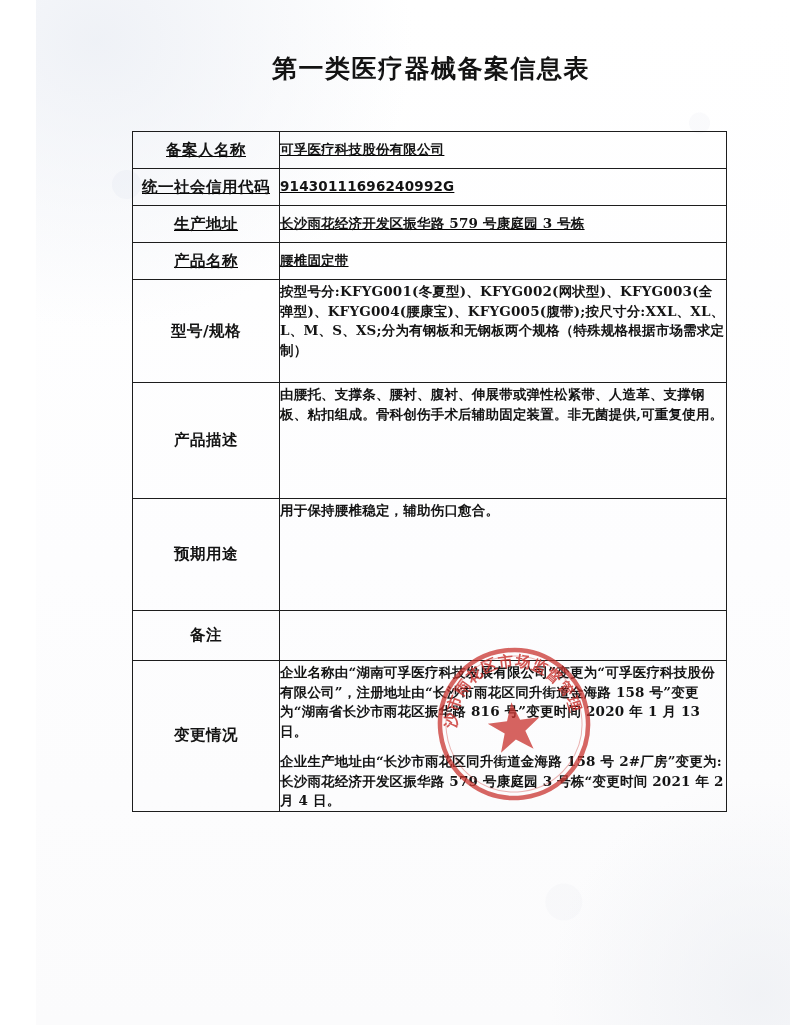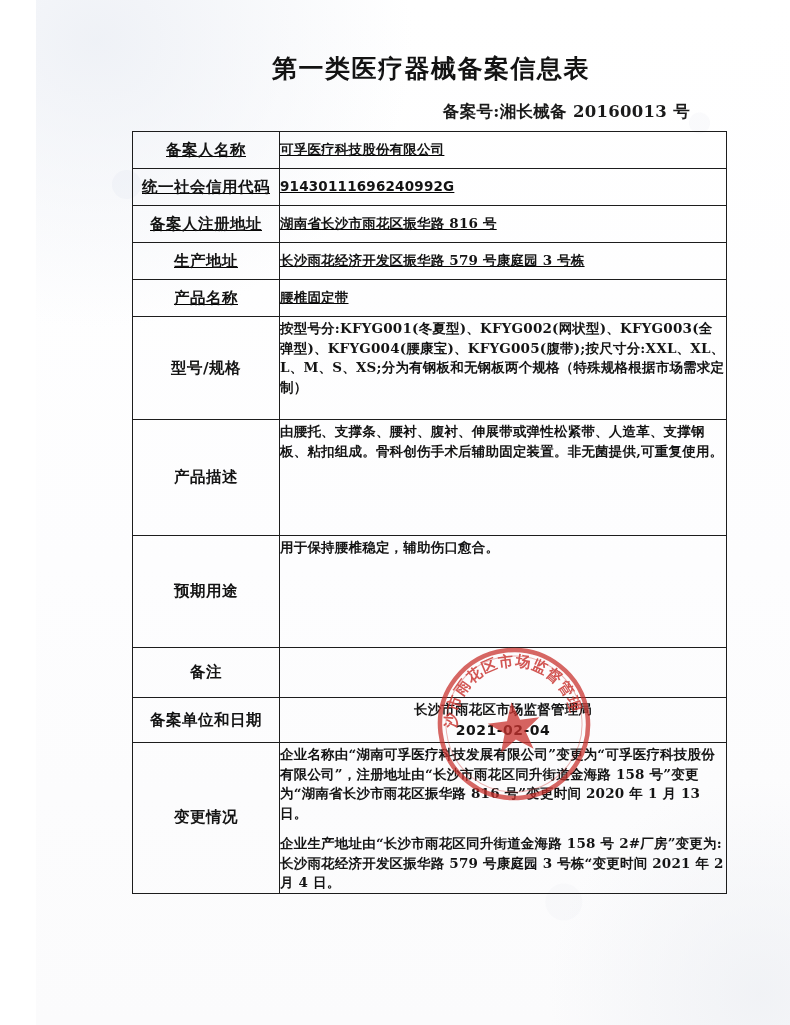--- a/index.html
+++ b/index.html
@@ -138,35 +138,30 @@
   }
 </style>
 </head>
 <body>
 
 <div class="page">
   <div class="scan-noise"></div>
 
   <div class="doc-title">第一类医疗器械备案信息表</div>
 
-  <div class="filing-no">备案号:湘长械备 20160013 号</div>
 
   <table class="form">
     <tbody>
       <tr class="r-single">
         <td class="label">备案人名称</td>
         <td class="value">可孚医疗科技股份有限公司</td>
       </tr>
       <tr class="r-single">
         <td class="label">统一社会信用代码</td>
         <td class="value code-text">91430111696240992G</td>
-      </tr>
-      <tr class="r-single">
-        <td class="label">备案人注册地址</td>
-        <td class="value">湖南省长沙市雨花区振华路 816 号</td>
       </tr>
       <tr class="r-single">
         <td class="label">生产地址</td>
         <td class="value">长沙雨花经济开发区振华路 579 号康庭园 3 号栋</td>
       </tr>
       <tr class="r-single">
         <td class="label">产品名称</td>
         <td class="value">腰椎固定带</td>
       </tr>
       <tr class="r-model">
@@ -177,27 +172,20 @@
         <td class="label">产品描述</td>
         <td class="value top">由腰托、支撑条、腰衬、腹衬、伸展带或弹性松紧带、人造革、支撑钢板、粘扣组成。骨科创伤手术后辅助固定装置。非无菌提供,可重复使用。</td>
       </tr>
       <tr class="r-use">
         <td class="label">预期用途</td>
         <td class="value top">用于保持腰椎稳定，辅助伤口愈合。</td>
       </tr>
       <tr class="r-remark">
         <td class="label">备注</td>
         <td class="value"></td>
-      </tr>
-      <tr class="r-unit">
-        <td class="label">备案单位和日期</td>
-        <td class="value unit-cell">
-          <div>长沙市雨花区市场监督管理局</div>
-          <div class="unit-date">2021-02-04</div>
-        </td>
       </tr>
       <tr class="r-change">
         <td class="label">变更情况</td>
         <td class="value top">
           <p class="change-para">企业名称由“湖南可孚医疗科技发展有限公司”变更为“可孚医疗科技股份有限公司”，注册地址由“长沙市雨花区同升街道金海路 158 号”变更为“湖南省长沙市雨花区振华路 816 号”变更时间 2020 年 1 月 13 日。</p>
           <p class="change-para">企业生产地址由“长沙市雨花区同升街道金海路 158 号 2#厂房”变更为:长沙雨花经济开发区振华路 579 号康庭园 3 号栋“变更时间 2021 年 2 月 4 日。</p>
         </td>
       </tr>
     </tbody>
   </table>

